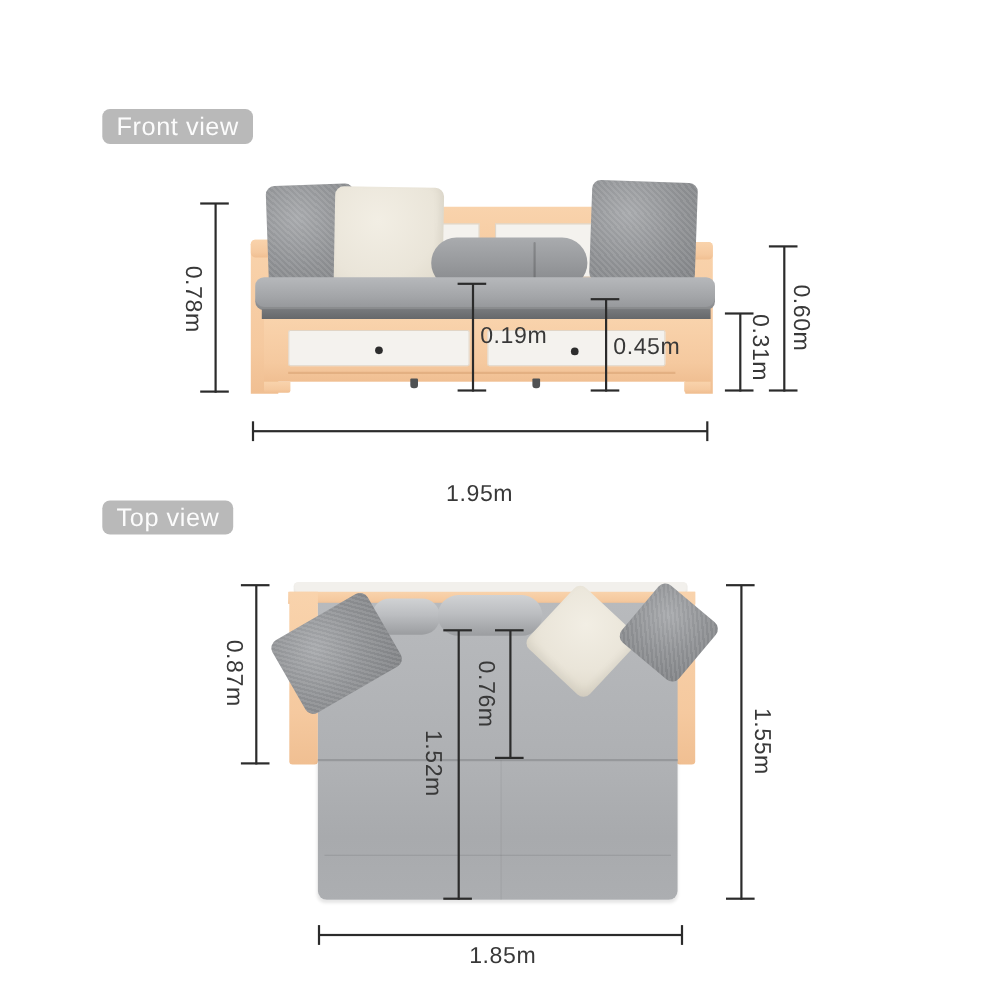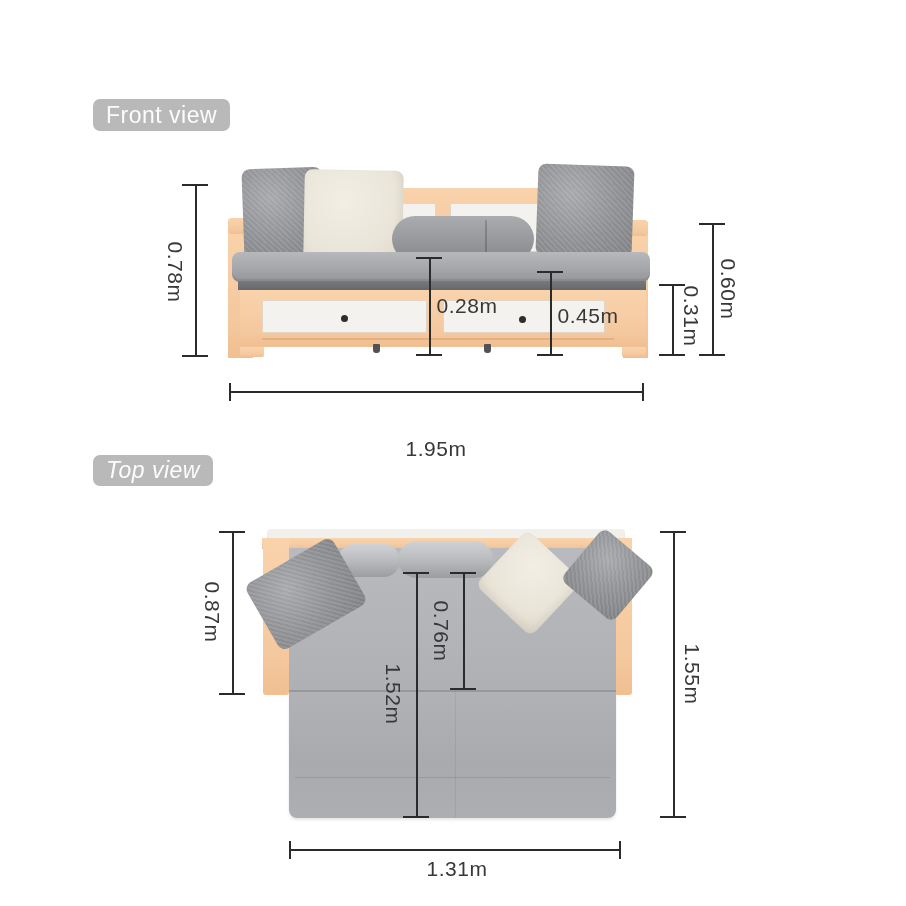--- a/index.html
+++ b/index.html
@@ -92,21 +92,21 @@
     <div>
       <i class="vline" style="left:195px; top:185px; height:172px;"></i>
       <i class="tick" style="left:182px; top:184px;"></i>
       <i class="tick" style="left:182px; top:355px;"></i>
       <span class="dlabel rot" style="left:175px; top:272px;">0.78m</span>
     </div>
     <div>
       <i class="vline" style="left:429px; top:258px; height:98px;"></i>
       <i class="tick" style="left:416px; top:257px;"></i>
       <i class="tick" style="left:416px; top:354px;"></i>
-      <span class="dlabel" style="left:467px; top:306px;">0.28m</span>
+      <span class="dlabel" style="left:467px; top:306px;">0.19m</span>
     </div>
     <div>
       <i class="vline" style="left:550px; top:272px; height:84px;"></i>
       <i class="tick" style="left:537px; top:271px;"></i>
       <i class="tick" style="left:537px; top:354px;"></i>
       <span class="dlabel" style="left:588px; top:316px;">0.45m</span>
     </div>
     <div>
       <i class="vline" style="left:672px; top:285px; height:71px;"></i>
       <i class="tick" style="left:659px; top:284px;"></i>
@@ -122,21 +122,21 @@
     <div>
       <i class="hline" style="left:230px; top:391px; width:413px;"></i>
       <i class="vtick" style="left:229px; top:383px;"></i>
       <i class="vtick" style="left:642px; top:383px;"></i>
       <span class="dlabel" style="left:436px; top:413px;margin-top:36px;">1.95m</span>
     </div>
   </div>
 
   <div>
 
-    <div class="chip" style="left:93px; top:455px; height:31px;font-style:italic;">
+    <div class="chip" style="left:93px; top:455px; height:31px;">
       <span>Top view</span>
     </div>
 
     <div>
 
       <div class="p" style="left:267px; top:529px; width:358px; height:12px; border-radius:4px; background:#f2f0ec; box-shadow:inset 0 -2px 2px rgba(0,0,0,.05);"></div>
       <div class="p peach" style="left:262px; top:538px; width:370px; height:11px;"></div>
       <div class="p peach" style="left:263px; top:538px; width:26px; height:157px; border-radius:0 0 3px 3px;"></div>
       <div class="p peach" style="left:615px; top:538px; width:17px; height:157px; border-radius:0 0 3px 3px;"></div>
 
@@ -175,17 +175,17 @@
     <div>
       <i class="vline" style="left:673px; top:532px; height:286px;"></i>
       <i class="tick" style="left:660px; top:531px;"></i>
       <i class="tick" style="left:660px; top:816px;"></i>
       <span class="dlabel rot" style="left:692px; top:674px;">1.55m</span>
     </div>
     <div>
       <i class="hline" style="left:290px; top:849px; width:330px;"></i>
       <i class="vtick" style="left:289px; top:841px;"></i>
       <i class="vtick" style="left:619px; top:841px;"></i>
-      <span class="dlabel" style="left:457px; top:869px;">1.31m</span>
+      <span class="dlabel" style="left:457px; top:869px;">1.85m</span>
     </div>
   </div>
 
 </div>
 
 </body></html>

